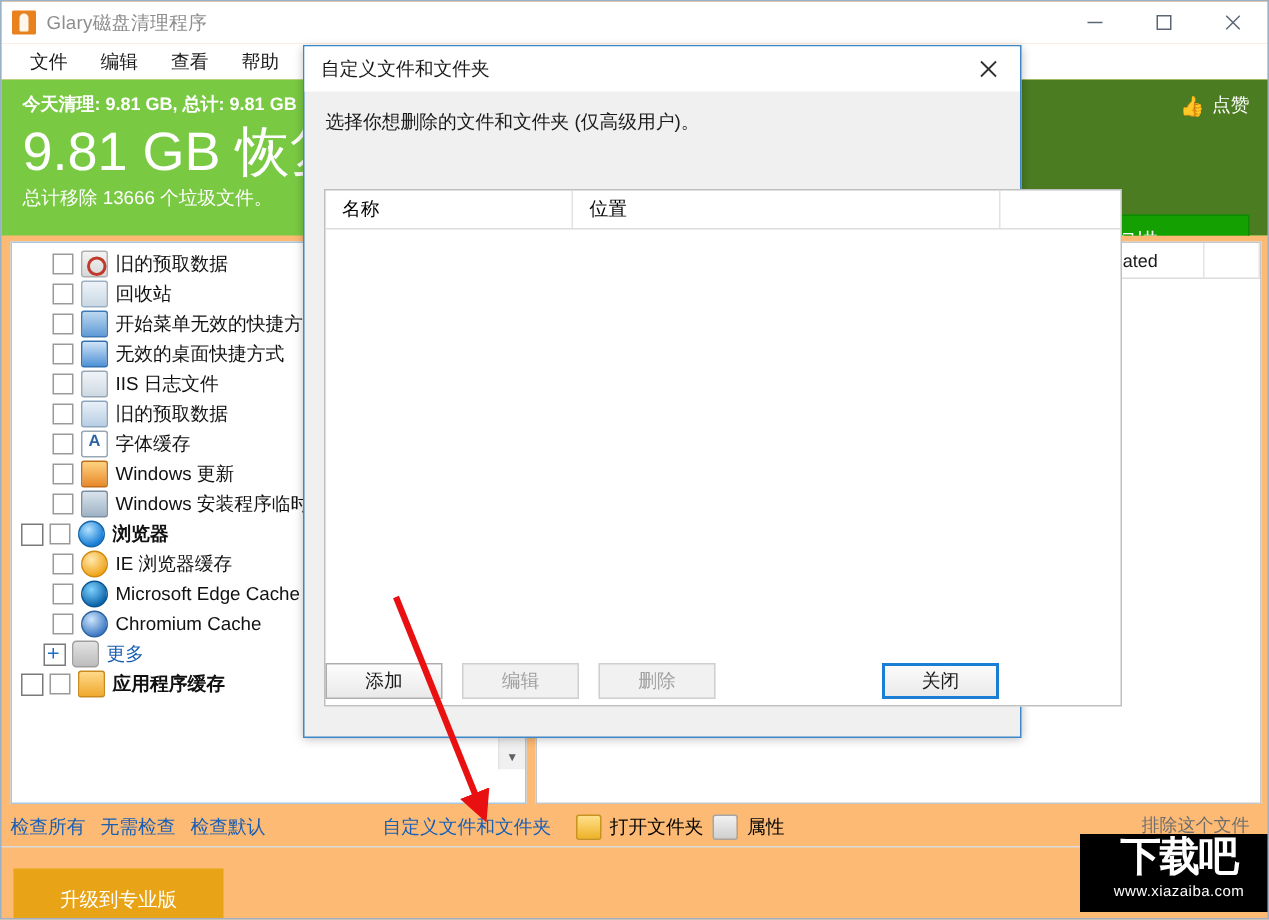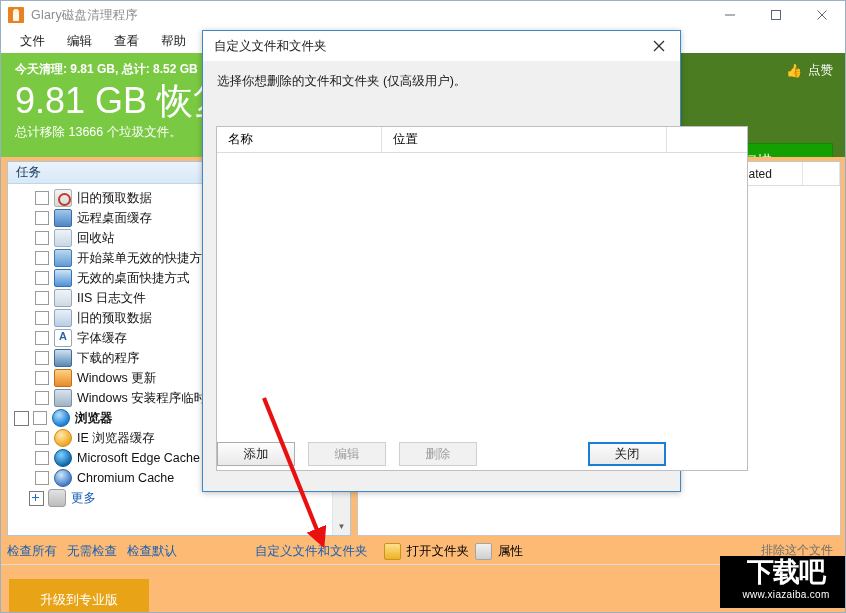--- a/index.html
+++ b/index.html
@@ -419,48 +419,42 @@
     <div class="menu-item">帮助</div>
   </div>
 
   <div class="banner">
     <div class="banner-right-shade"></div>
     <div class="banner-left">
       <div class="banner-line1">
         <span>今天清理:</span>
         <span>9.81 GB,</span>
         <span>总计:</span>
-        <span>8.52 GB</span>
+        <span>9.81 GB</span>
       </div>
       <div class="banner-big">9.81 GB 恢复</div>
       <div class="banner-line3">总计移除 13666 个垃圾文件。</div>
     </div>
     <div class="like-row">
       <span class="thumb-icon">👍</span>
       <span>点赞</span>
     </div>
     <div class="scan-btn">扫描</div>
   </div>
 
   <div class="tasks-panel">
-    <div class="tasks-header">任务</div>
     <div class="tree">
       <div class="tree-rows" id="tree-rows">
           <div class="trow child">
             <div class="cbx"></div>
             <div class="ticon ic-log"></div>
             <div class="tlabel">旧的预取数据</div>
           </div>
           <div class="trow child">
             <div class="cbx"></div>
-            <div class="ticon ic-remote"></div>
-            <div class="tlabel">远程桌面缓存</div>
-          </div>
-          <div class="trow child">
-            <div class="cbx"></div>
             <div class="ticon ic-bin"></div>
             <div class="tlabel">回收站</div>
           </div>
           <div class="trow child">
             <div class="cbx"></div>
             <div class="ticon ic-short"></div>
             <div class="tlabel">开始菜单无效的快捷方式</div>
           </div>
           <div class="trow child">
             <div class="cbx"></div>
@@ -474,25 +468,20 @@
           </div>
           <div class="trow child">
             <div class="cbx"></div>
             <div class="ticon ic-pre"></div>
             <div class="tlabel">旧的预取数据</div>
           </div>
           <div class="trow child">
             <div class="cbx"></div>
             <div class="ticon ic-font"></div>
             <div class="tlabel">字体缓存</div>
-          </div>
-          <div class="trow child">
-            <div class="cbx"></div>
-            <div class="ticon ic-dl"></div>
-            <div class="tlabel">下载的程序</div>
           </div>
           <div class="trow child">
             <div class="cbx"></div>
             <div class="ticon ic-wu"></div>
             <div class="tlabel">Windows 更新</div>
           </div>
           <div class="trow child">
             <div class="cbx"></div>
             <div class="ticon ic-inst"></div>
             <div class="tlabel">Windows 安装程序临时文件</div>
@@ -515,20 +504,26 @@
           </div>
           <div class="trow child">
             <div class="cbx"></div>
             <div class="ticon ic-chrome"></div>
             <div class="tlabel">Chromium Cache</div>
           </div>
           <div class="trow child" style="padding-left: 21px;">
             <div class="expander plus"></div>
             <div class="ticon ic-more"></div>
             <div class="tlabel link">更多</div>
+          </div>
+          <div class="trow group">
+            <div class="expander"></div>
+            <div class="cbx"></div>
+            <div class="ticon ic-appcache"></div>
+            <div class="tlabel">应用程序缓存</div>
           </div>
         </div>
       <div class="tree-scroll">
         <div class="scroll-arrow up">▲</div>
         <div class="scroll-thumb"></div>
         <div class="scroll-arrow down">▼</div>
       </div>
     </div>
   </div>
 

